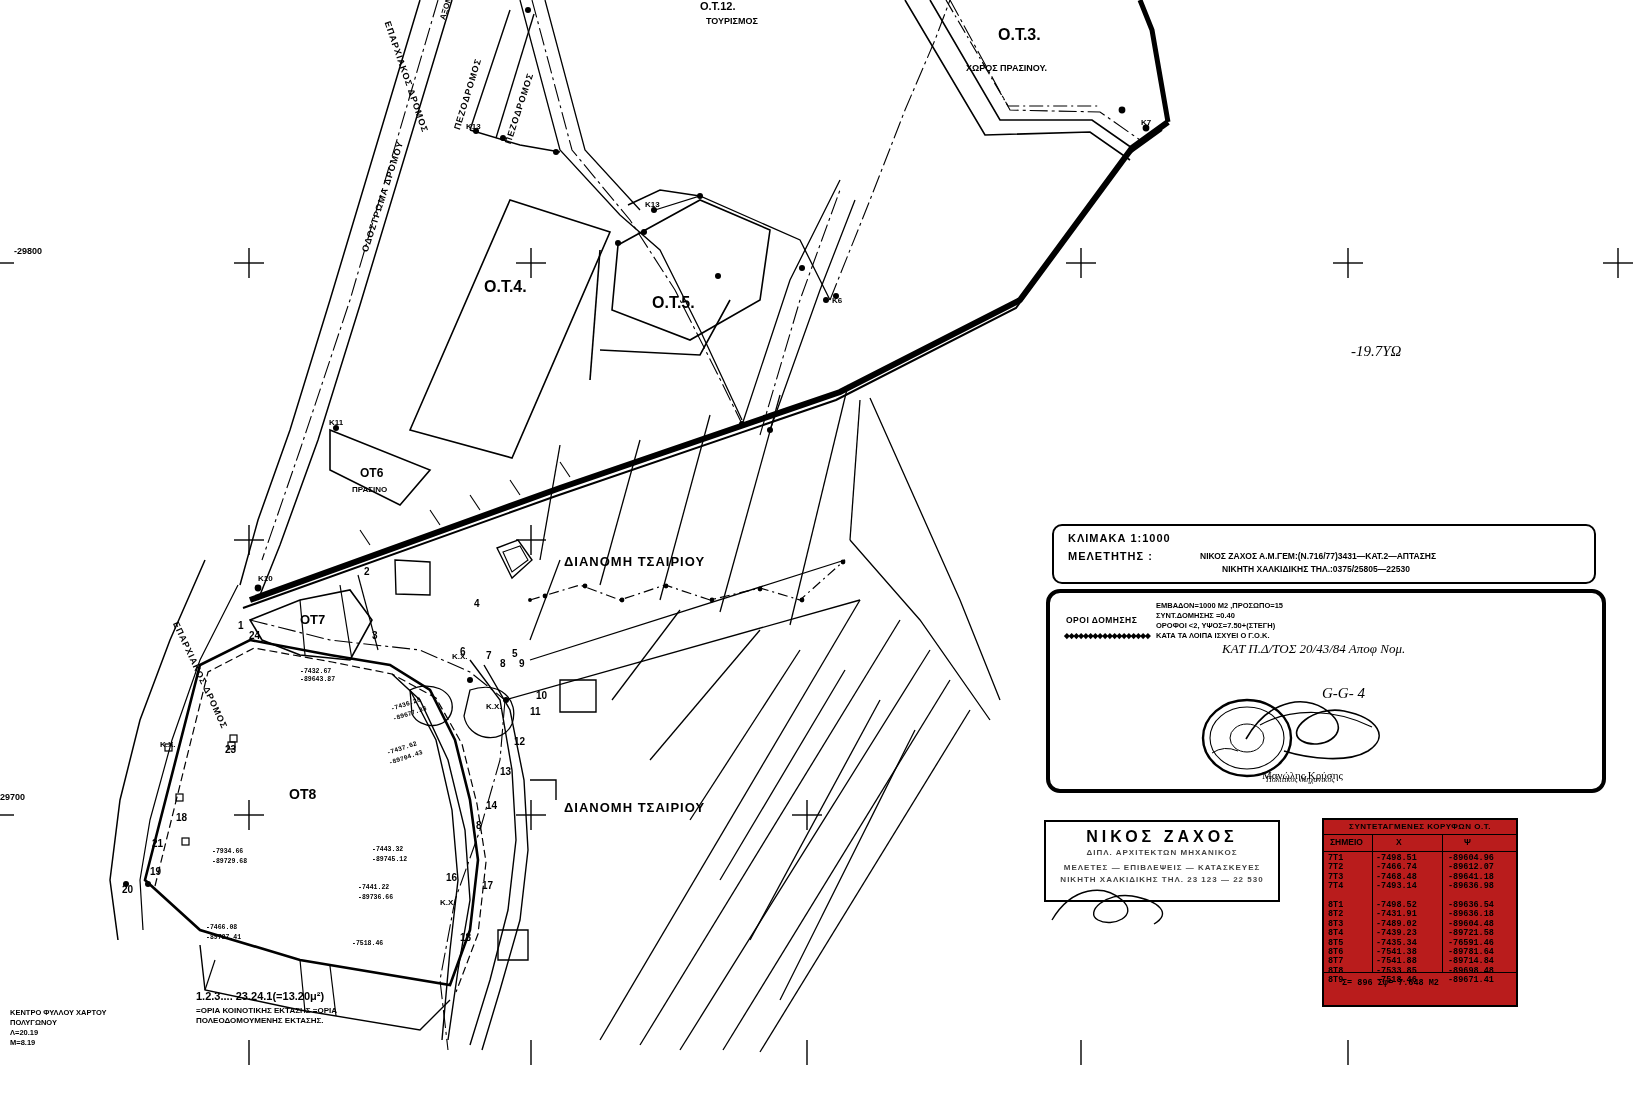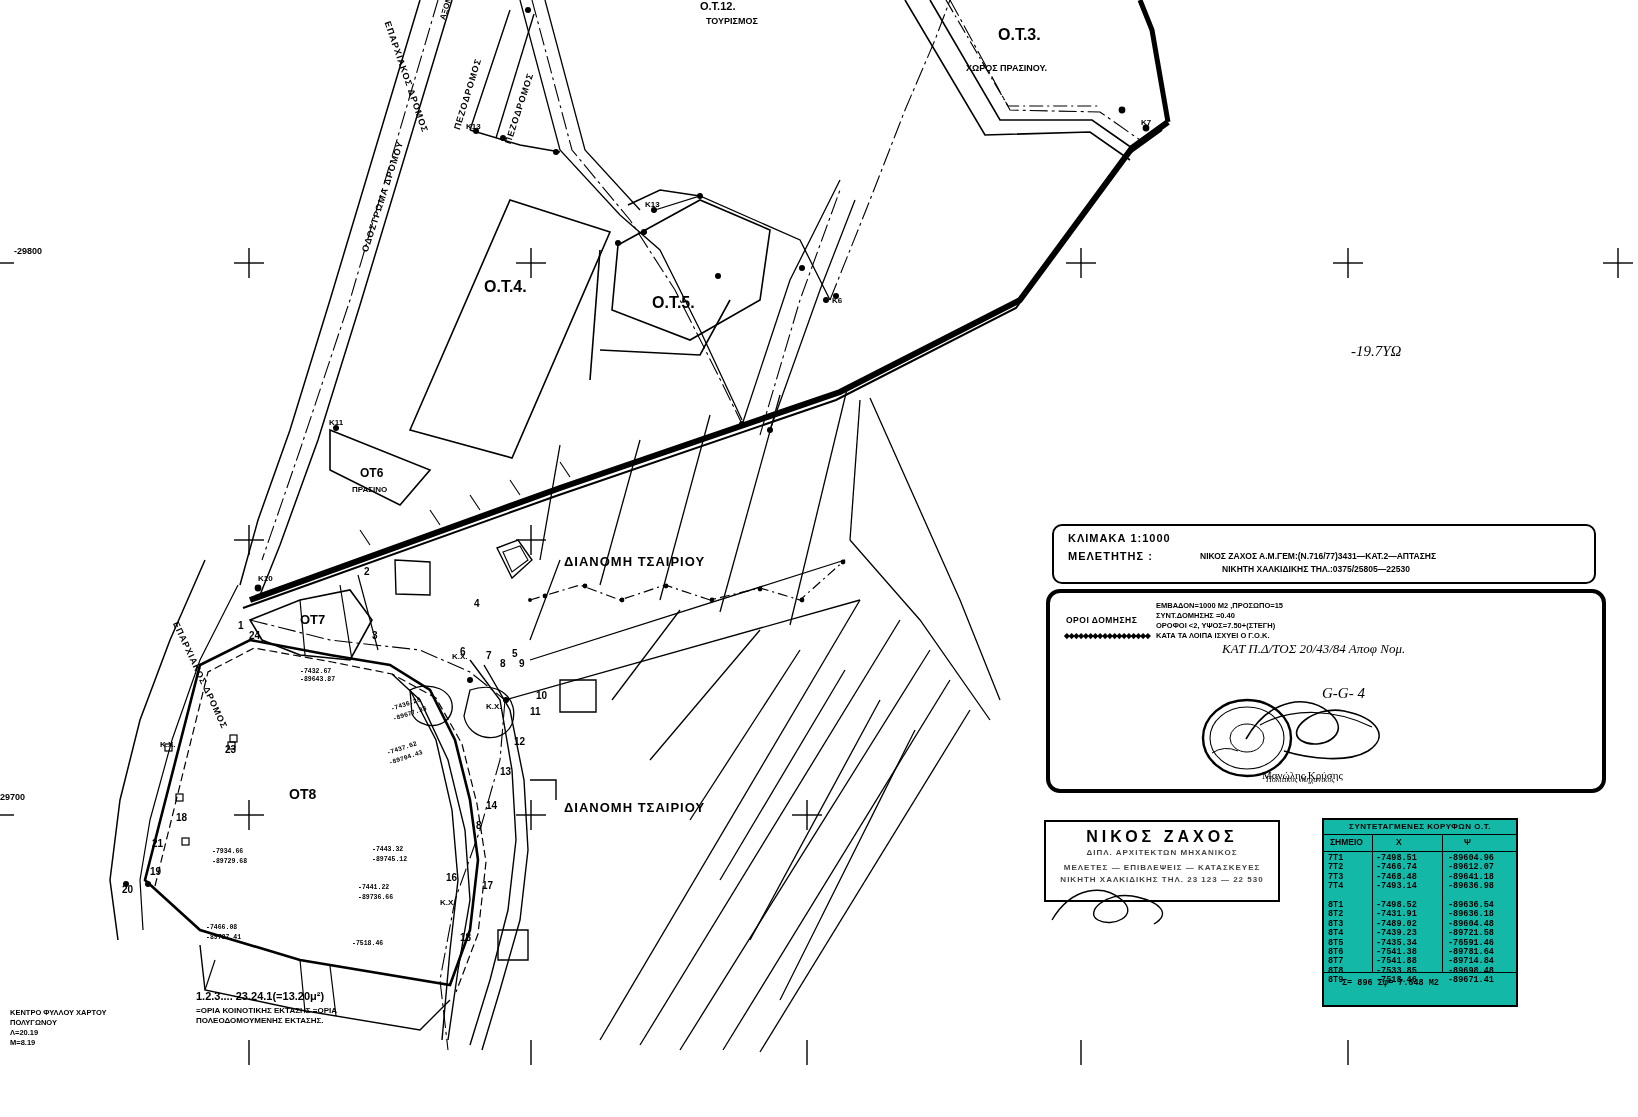--- a/index.html
+++ b/index.html
@@ -20,21 +20,21 @@
     position:absolute;border:2px solid #000;border-radius:10px;background:#fff;
   }
   .tb-title{
     font-size:20px;font-weight:bold;letter-spacing:1.2px;line-height:25px;
     text-align:center;
   }
   .tb-small{font-size:11px;font-weight:bold;}
   .tb-tiny{font-size:8.5px;font-weight:bold;}
   .tb-tiny2{font-size:7.5px;font-weight:bold;}
   
-  #coordtable{position:absolute;left:1322px;top:818px;width:192px;height:185px;border:2px solid #000;background:#14b8a6;}
+  #coordtable{position:absolute;left:1322px;top:818px;width:192px;height:185px;border:2px solid #000;background:#b91c1c;}
   #coordtable .hdr{font-size:8px;font-weight:bold;text-align:center;padding-top:2px;letter-spacing:.5px;}
   #coordtable .colhdr{font-size:8.5px;font-weight:bold;}
   #coordtable table{border-collapse:collapse;font-family:"Liberation Mono",monospace;font-size:8.5px;font-weight:bold;}
   #coordtable td{padding:0 2px;line-height:9.4px;white-space:pre;}
   .hline{position:absolute;background:#000;height:1px;}
   .vline{position:absolute;background:#000;width:1px;}
   
   #stamp{position:absolute;left:1044px;top:820px;width:232px;height:78px;border:2px solid #000;background:#fff;overflow:hidden;}
   #stamp .s1{font-size:16px;font-weight:bold;letter-spacing:4px;text-align:center;}
   #stamp .s2{font-size:8px;font-weight:bold;letter-spacing:1px;text-align:center;opacity:.75;}

